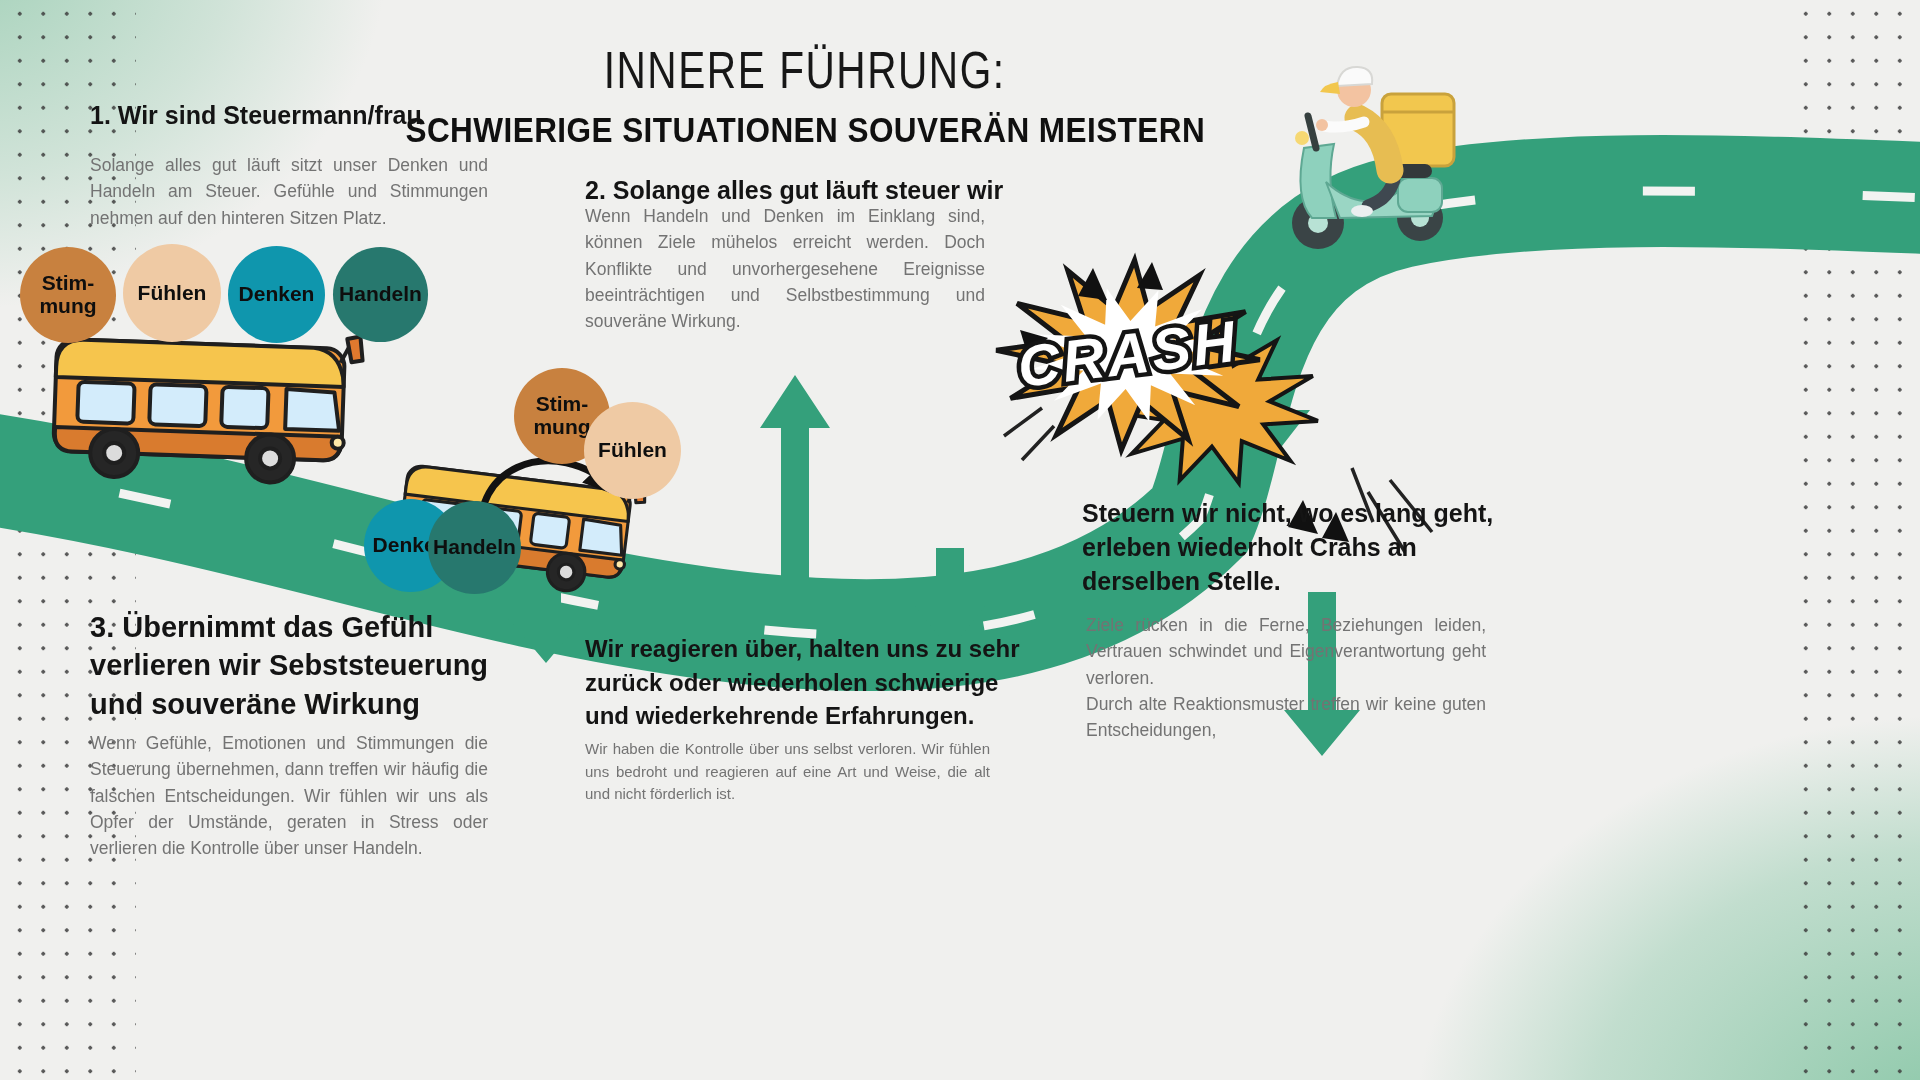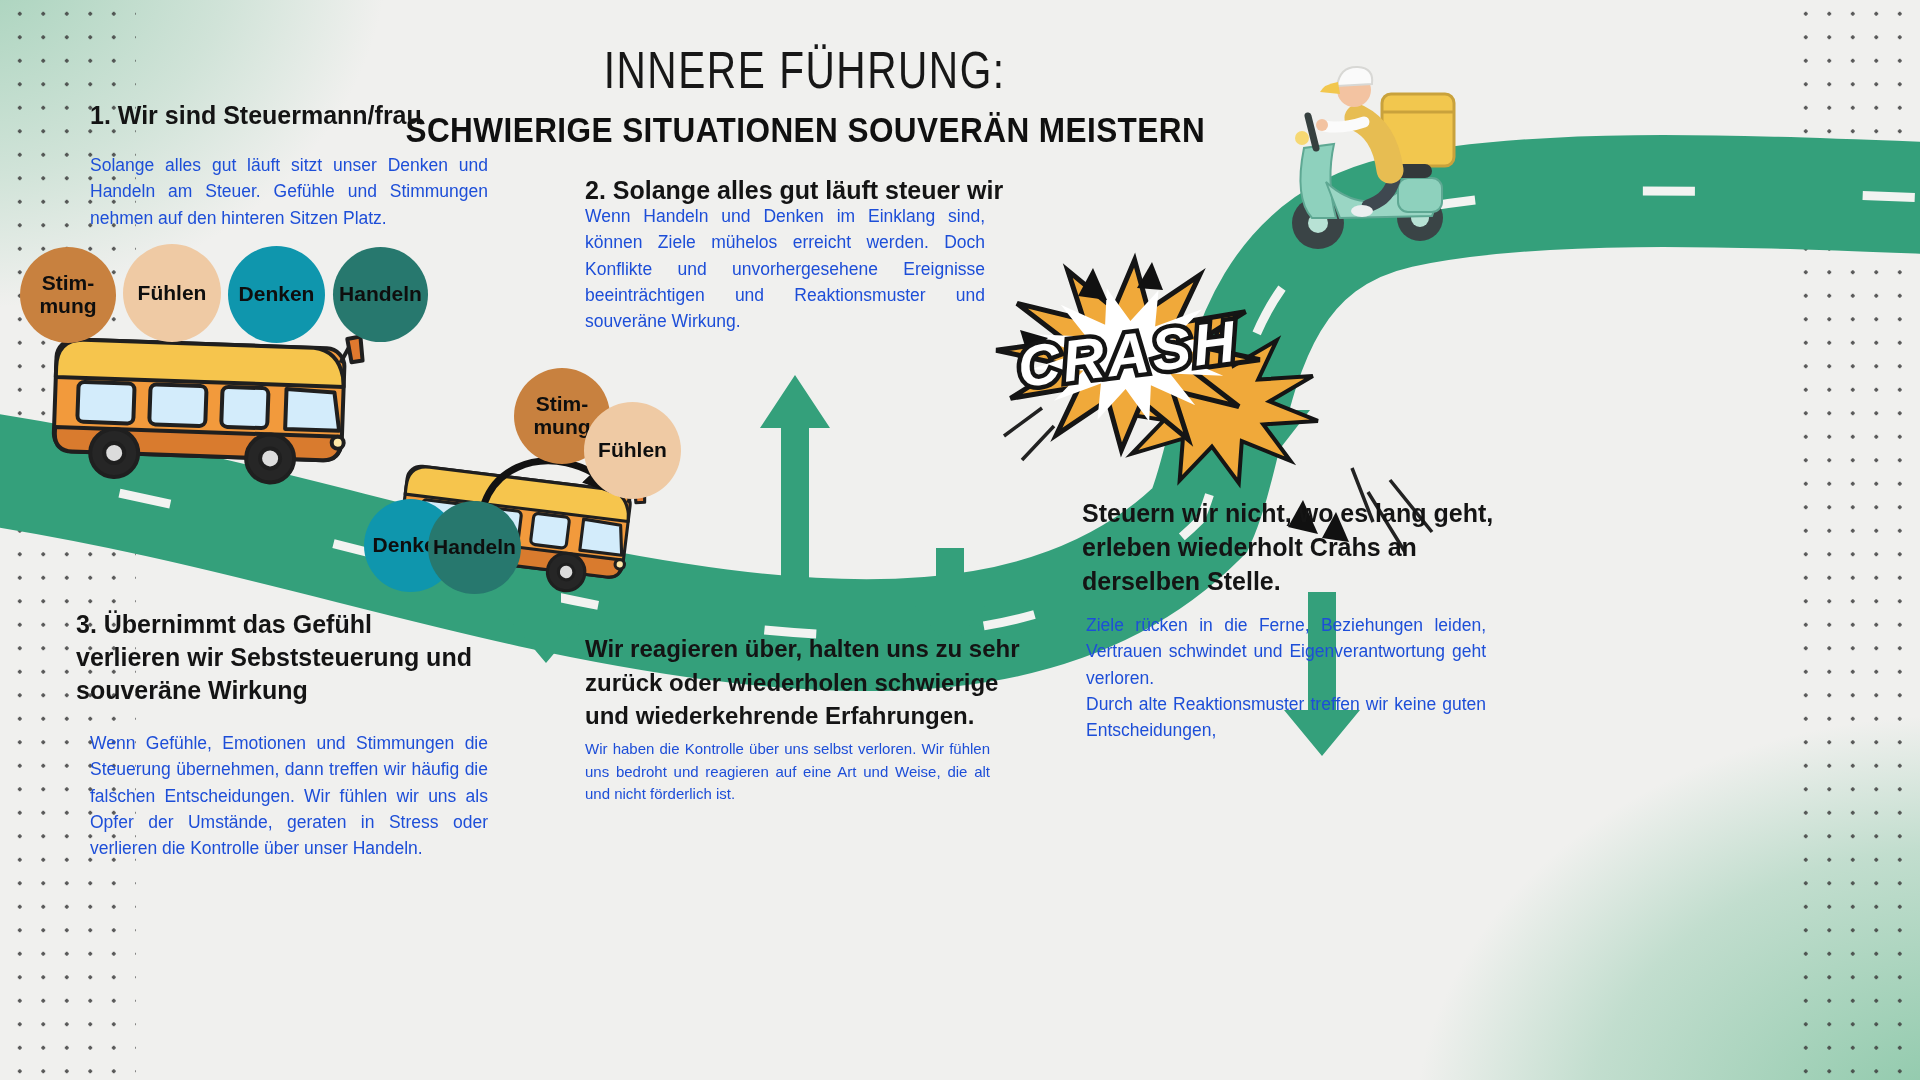--- a/index.html
+++ b/index.html
@@ -19,26 +19,26 @@
   .dots.right{left:1794px;}
   svg.scene{left:0;top:0;width:1920px;height:1080px;}
   
   .title-wrap{left:0;top:40px;width:1610px;text-align:center;}
   .title-l1{font-size:52px;font-weight:500;letter-spacing:2px;color:#171717;}
   .title-l1 span{display:inline-block;transform:scaleX(.78);}
   .title-l2{margin-top:10px;font-size:35px;font-weight:700;letter-spacing:.5px;color:#101010;}
   .title-l2 span{display:inline-block;transform:scaleX(.9);}
   
   .h{font-weight:700;color:#141414;}
-  .b{color:#1d4ed8;text-align:justify;line-height:1.5;}
+  .b{color:#737373;text-align:justify;line-height:1.5;}
   .s1h{left:90px;top:101px;width:420px;font-size:25px;}
   .s1b{left:90px;top:152px;width:398px;font-size:17.5px;}
   .s2h{left:585px;top:168px;width:430px;font-size:25px;margin-top:8px;}
   .s2b{left:585px;top:203px;width:400px;font-size:17.5px;}
-  .s3h{left:76px;top:608px;width:400px;font-size:25px;line-height:1.32;}
+  .s3h{left:90px;top:608px;width:400px;font-size:29px;line-height:1.32;}
   .s3b{left:90px;top:730px;width:398px;font-size:17.5px;}
   .s4h{left:585px;top:632px;width:440px;font-size:24px;line-height:1.4;}
   .s4b{left:585px;top:738px;width:405px;font-size:15px;}
   .s5h{left:1082px;top:497px;width:420px;font-size:25px;line-height:1.35;}
   .s5b{left:1086px;top:612px;width:400px;font-size:17.5px;}
   .s5b p{margin:0;}
   
   .bubble{position:absolute;border-radius:50%;display:flex;flex-direction:column;
     align-items:center;justify-content:center;font-weight:700;font-size:21px;color:#0e0e0e;line-height:1.08;}
 </style>
@@ -136,21 +136,21 @@
 
   <div class="abs title-wrap">
     <div class="title-l1"><span>INNERE FÜHRUNG:</span></div>
     <div class="title-l2"><span>SCHWIERIGE SITUATIONEN SOUVERÄN MEISTERN</span></div>
   </div>
 
   <div class="abs h s1h">1. Wir sind Steuermann/frau</div>
   <div class="abs b s1b">Solange alles gut läuft sitzt unser Denken und Handeln am Steuer. Gefühle und Stimmungen nehmen auf den hinteren Sitzen Platz.</div>
 
   <div class="abs h s2h">2. Solange alles gut läuft steuer wir</div>
-  <div class="abs b s2b">Wenn Handeln und Denken im Einklang sind, können Ziele mühelos erreicht werden. Doch Konflikte und unvorhergesehene Ereignisse beeinträchtigen und Reaktionsmuster und souveräne Wirkung.</div>
+  <div class="abs b s2b">Wenn Handeln und Denken im Einklang sind, können Ziele mühelos erreicht werden. Doch Konflikte und unvorhergesehene Ereignisse beeinträchtigen und Selbstbestimmung und souveräne Wirkung.</div>
 
   <div class="abs h s3h">3. Übernimmt das Gefühl verlieren wir Sebststeuerung und souveräne Wirkung</div>
   <div class="abs h s4h">Wir reagieren über, halten uns zu sehr zurück oder wiederholen  schwierige und wiederkehrende Erfahrungen.</div>
 
   <div class="abs b s3b">Wenn Gefühle, Emotionen und Stimmungen die Steuerung übernehmen, dann treffen wir häufig die falschen Entscheidungen. Wir fühlen wir uns als Opfer der Umstände, geraten in Stress oder verlieren die Kontrolle über unser Handeln.</div>
   <div class="abs b s4b">Wir haben die Kontrolle über uns selbst verloren. Wir fühlen uns bedroht und reagieren auf eine Art und Weise, die alt und nicht förderlich ist.</div>
 
   <div class="abs h s5h">Steuern wir nicht, wo es lang geht, erleben wiederholt Crahs an derselben Stelle.</div>
   <div class="abs b s5b">
     <p>Ziele rücken in die Ferne, Beziehungen leiden, Vertrauen schwindet und Eigenverantwortung geht verloren.</p>

